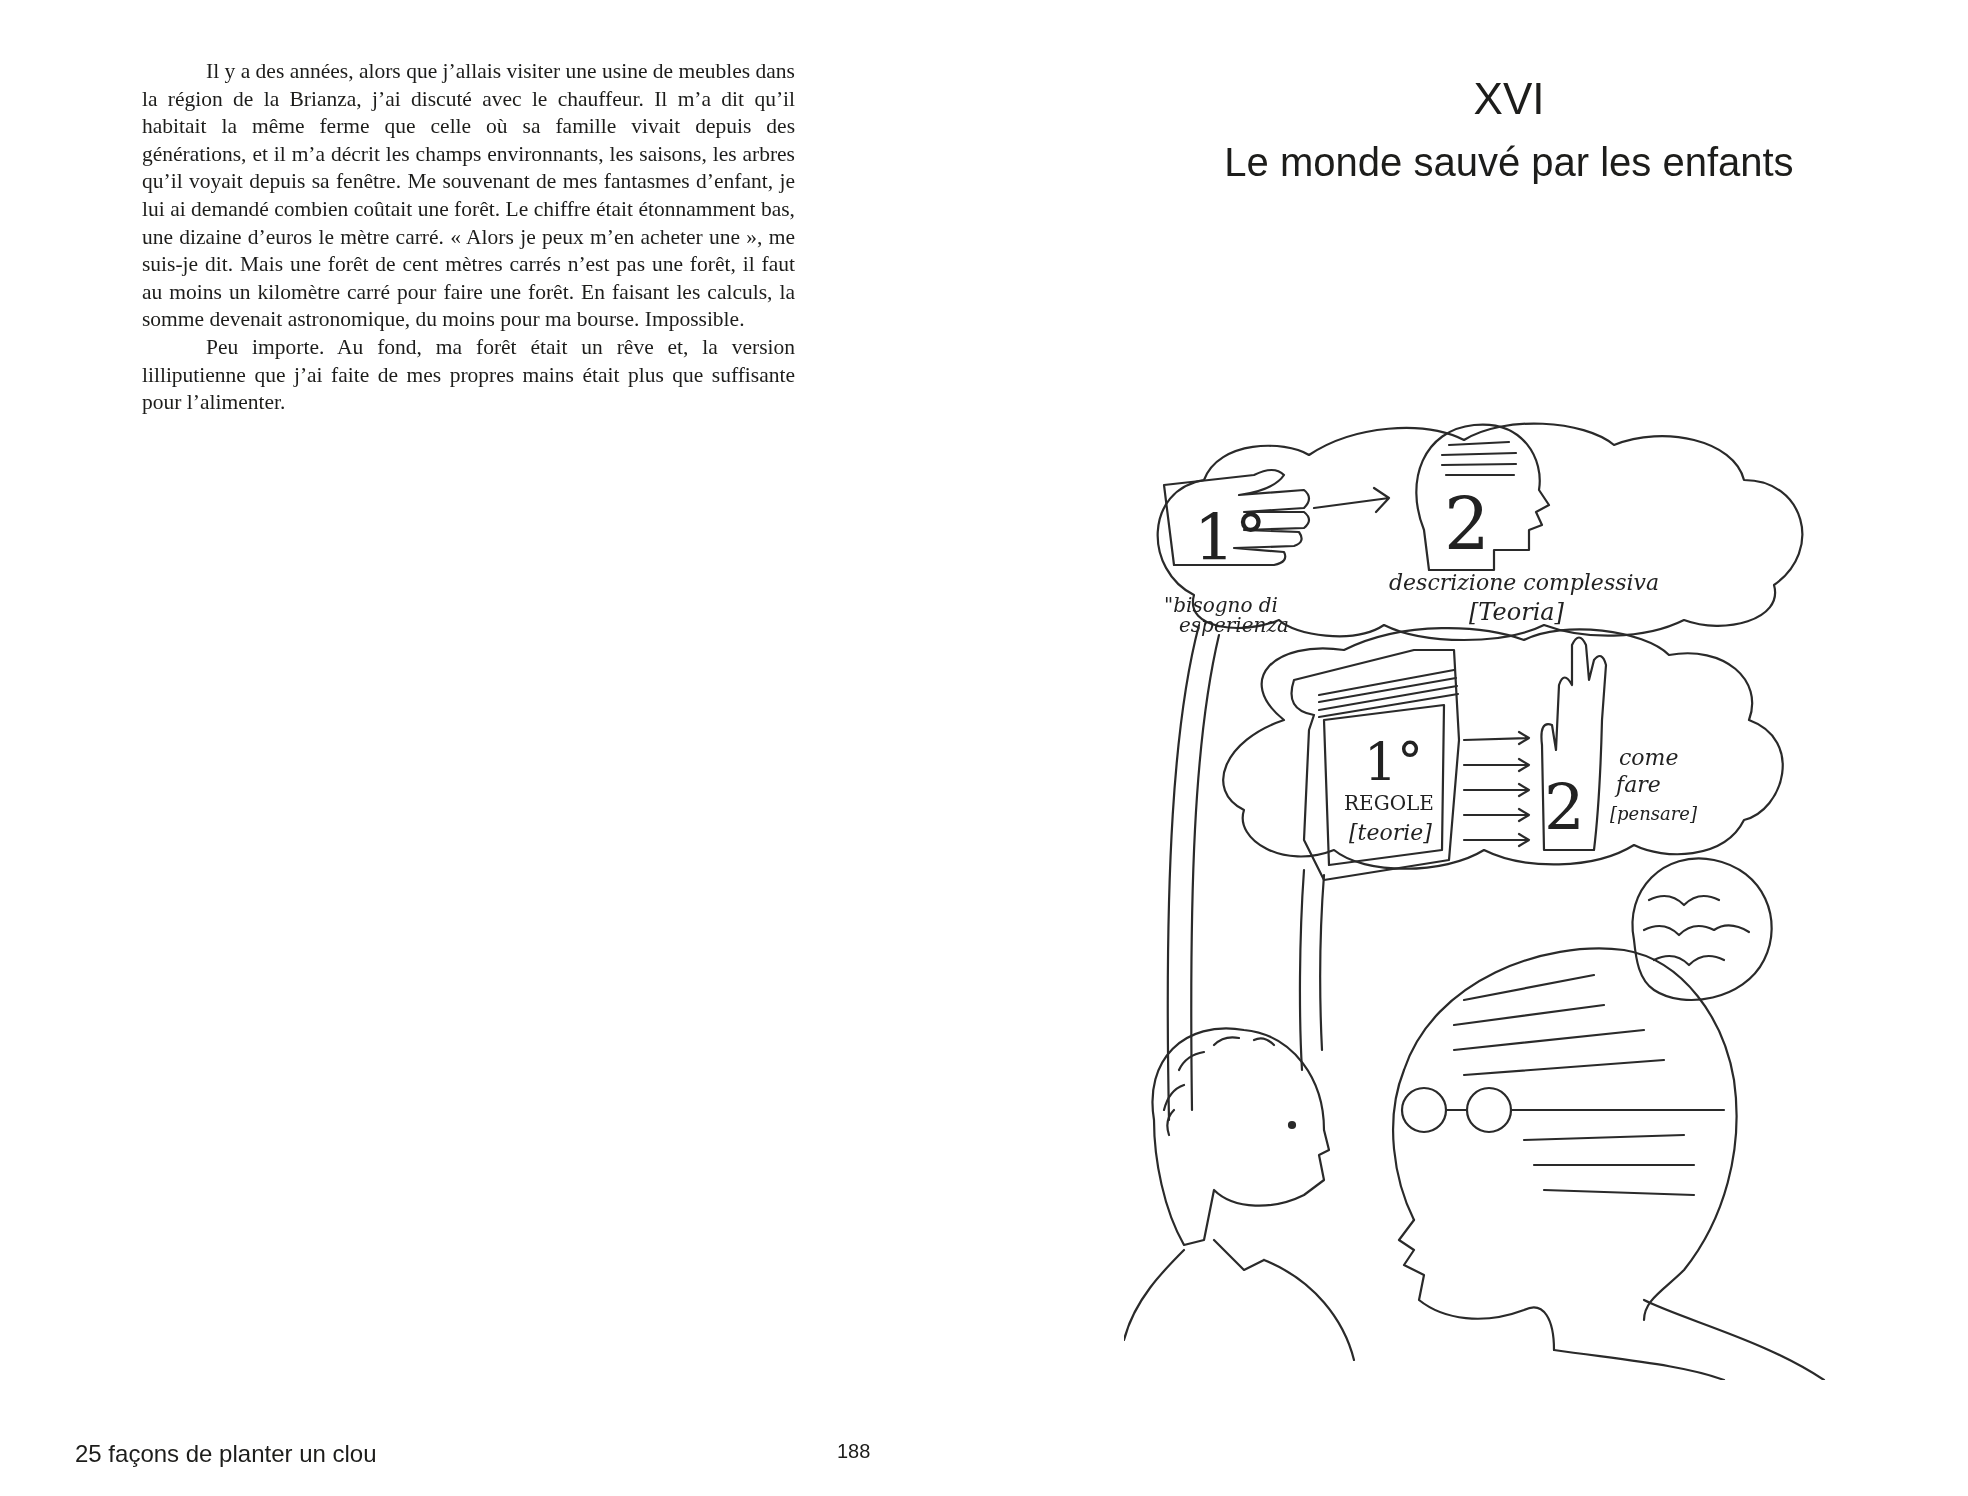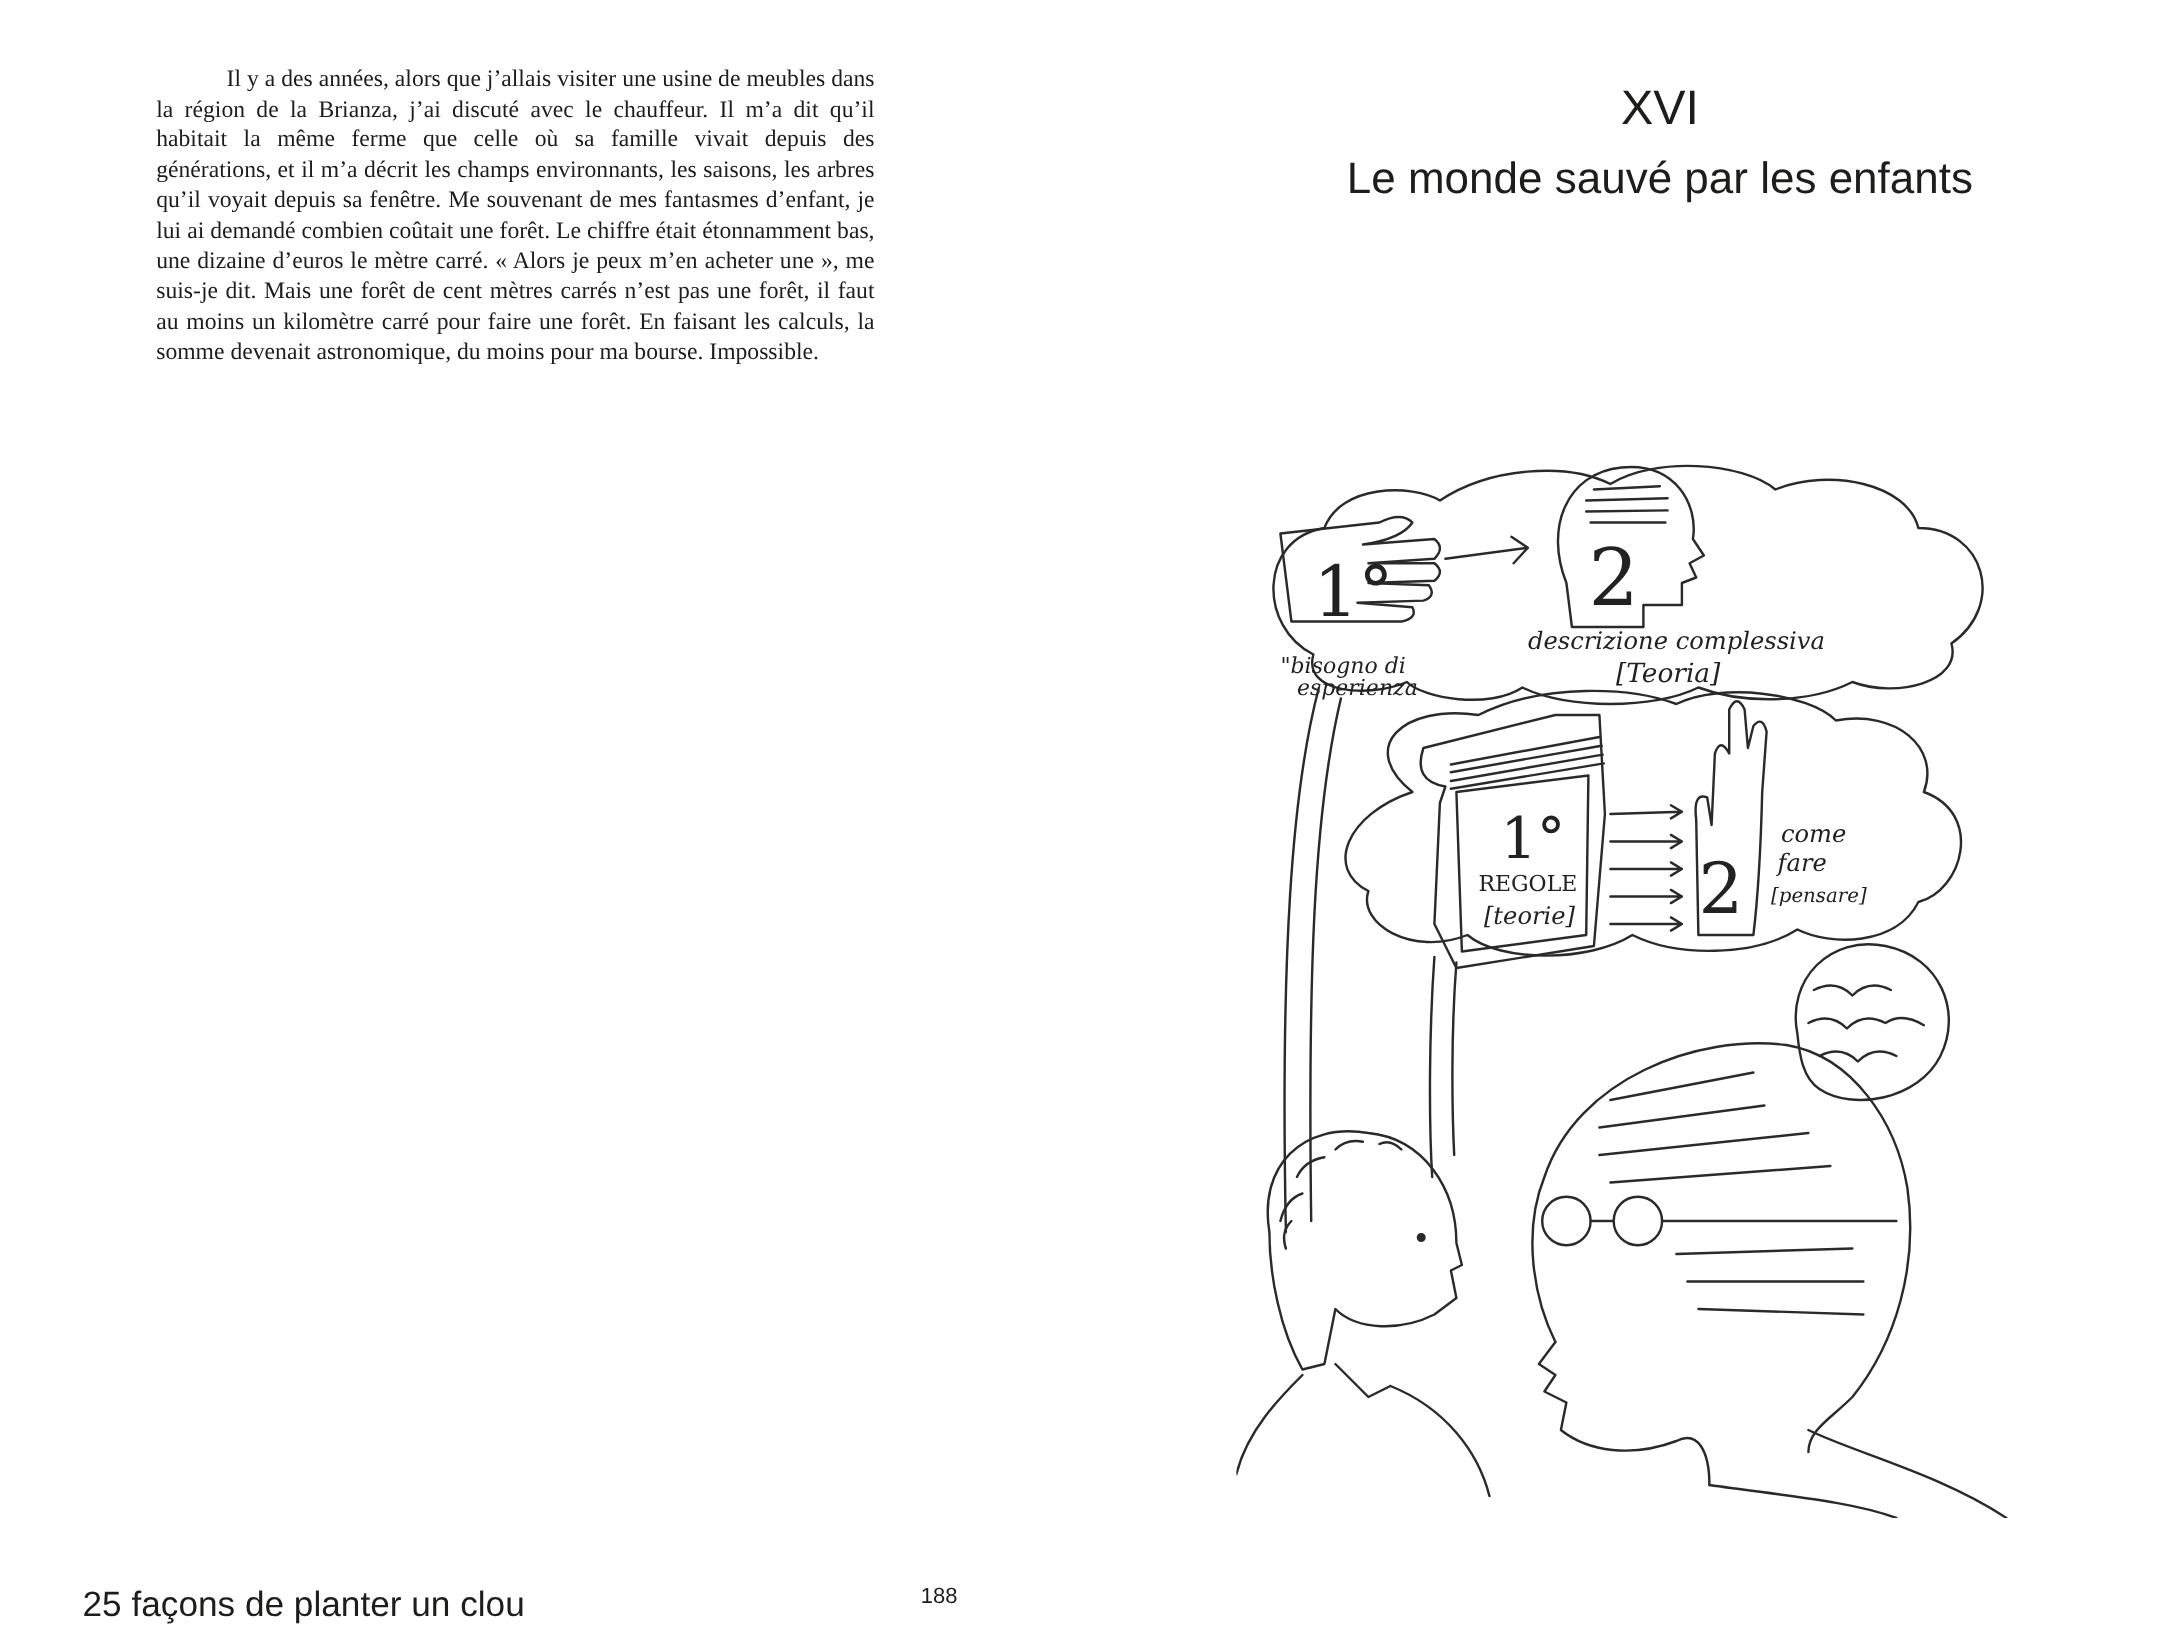--- a/index.html
+++ b/index.html
@@ -4,37 +4,38 @@
 <style>
   html, body { margin:0; padding:0; background:#ffffff; }
   body { width:1968px; height:1496px; position:relative; overflow:hidden; color:#1d1d1b;
          font-family:"Liberation Sans", sans-serif; }
   .page { position:absolute; top:0; height:1496px; width:984px; }
   .page-left { left:0; }
   .page-right { left:984px; }
   .body-text { position:absolute; left:142px; top:58px; width:653px;
                font-size:21.5px; line-height:27.6px; text-align:justify; }
   .body-text p { margin:0; text-indent:64px;font-family:Liberation Serif, serif; }
-  .footer-title { position:absolute; left:75px; top:1440px; font-size:32px; }
+  .footer-title { position:absolute; left:75px; top:1440px; font-size:24px; }
   .page-number { position:absolute; left:837px; top:1440px; font-size:20px; }
   .chapter-num { position:absolute; left:0; width:1088px; top:74px; text-align:center;
                  font-size:44px; left:-19px; }
   .chapter-title { position:absolute; left:-19px; width:1088px; top:140px; text-align:center;
                    font-size:40px; }
   .illus { position:absolute; left:140px; top:420px; width:760px; height:960px; }
   .illus svg { width:100%; height:100%; }
   .hw { font-family:"DejaVu Serif", serif; font-style:italic; fill:#222; }
   .cap { font-family:"DejaVu Serif", serif; fill:#222; }
 </style>
 </head>
 <body>
 
 <div class="page page-left">
   <div class="body-text">
     <p>Il y a des années, alors que j’allais visiter une usine de meubles dans la région de la Brianza, j’ai discuté avec le chauffeur. Il m’a dit qu’il habitait la même ferme que celle où sa famille vivait depuis des générations, et il m’a décrit les champs environnants, les saisons, les arbres qu’il voyait depuis sa fenêtre. Me souvenant de mes fantasmes d’enfant, je lui ai demandé combien coûtait une forêt. Le chiffre était étonnamment bas, une dizaine d’euros le mètre carré. « Alors je peux m’en acheter une », me suis-je dit. Mais une forêt de cent mètres carrés n’est pas une forêt, il faut au moins un kilomètre carré pour faire une forêt. En faisant les calculs, la somme devenait astronomique, du moins pour ma bourse. Impossible.</p>
+    <p>Peu importe. Au fond, ma forêt était un rêve et, la version lilliputienne que j’ai faite de mes propres mains était plus que suffisante pour l’alimenter.</p>
   </div>
   <div class="footer-title">25 façons de planter un clou</div>
   <div class="page-number">188</div>
 </div>
 
 <div class="page page-right">
   <div class="chapter-num">XVI</div>
   <div class="chapter-title">Le monde sauvé par les enfants</div>
 
   <div class="illus">

